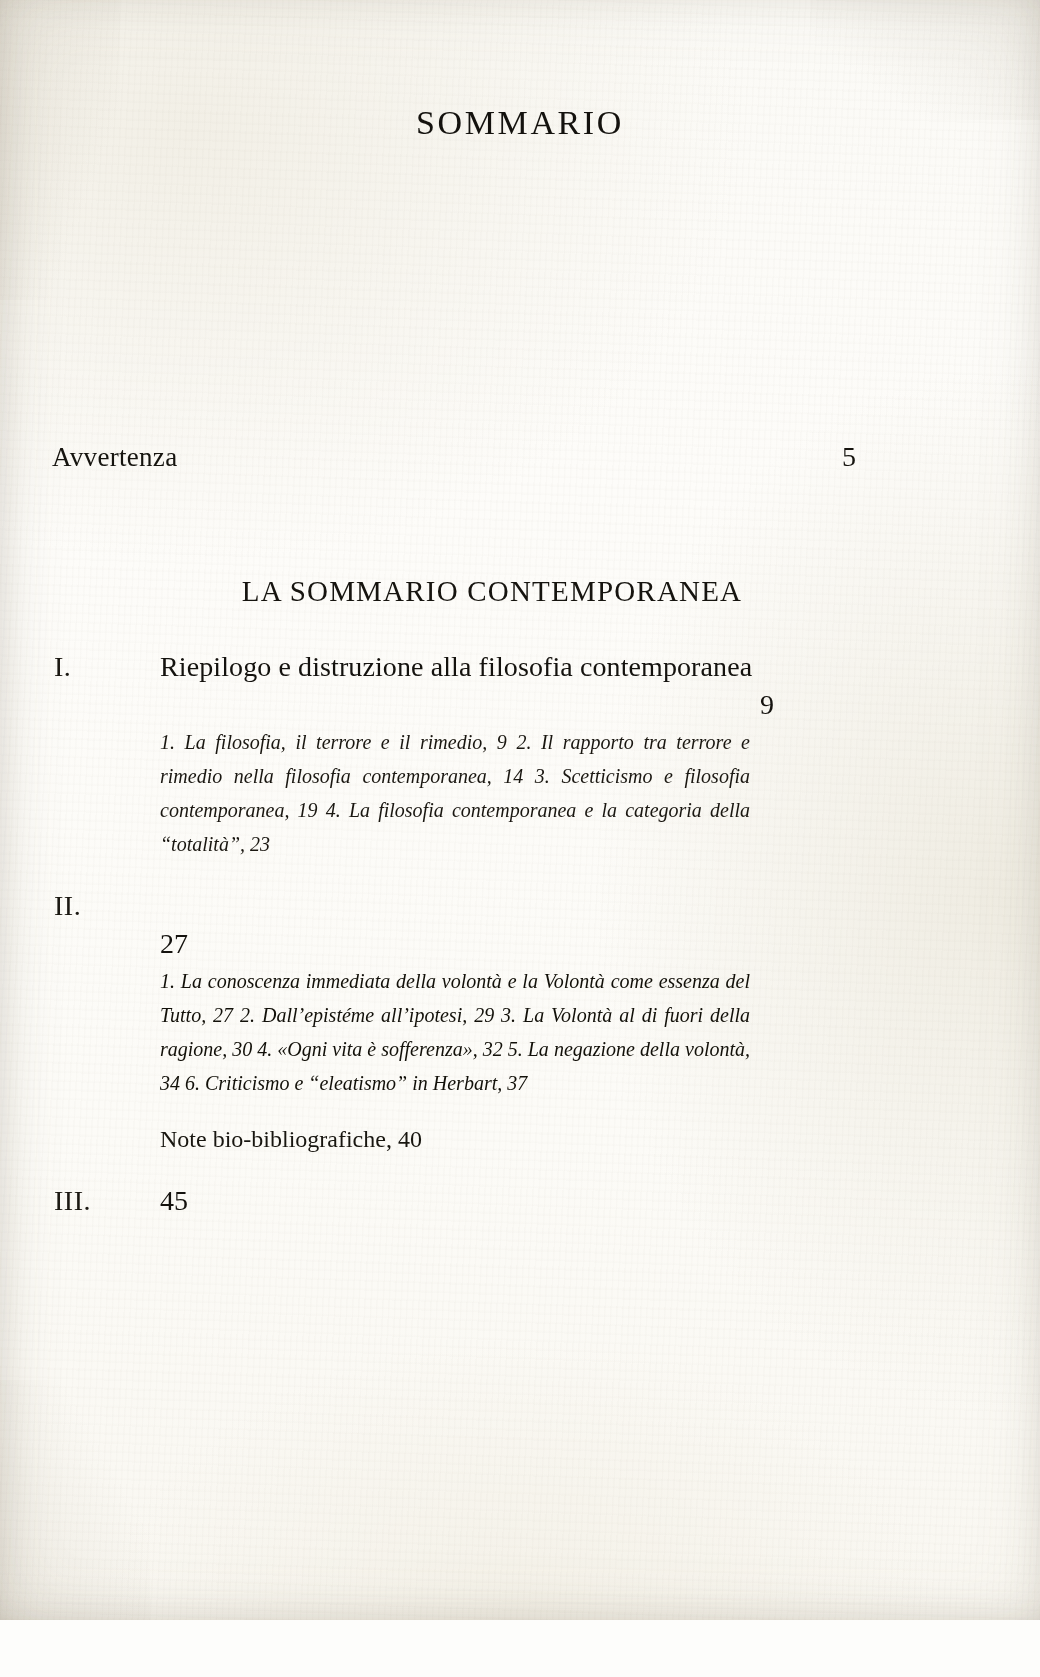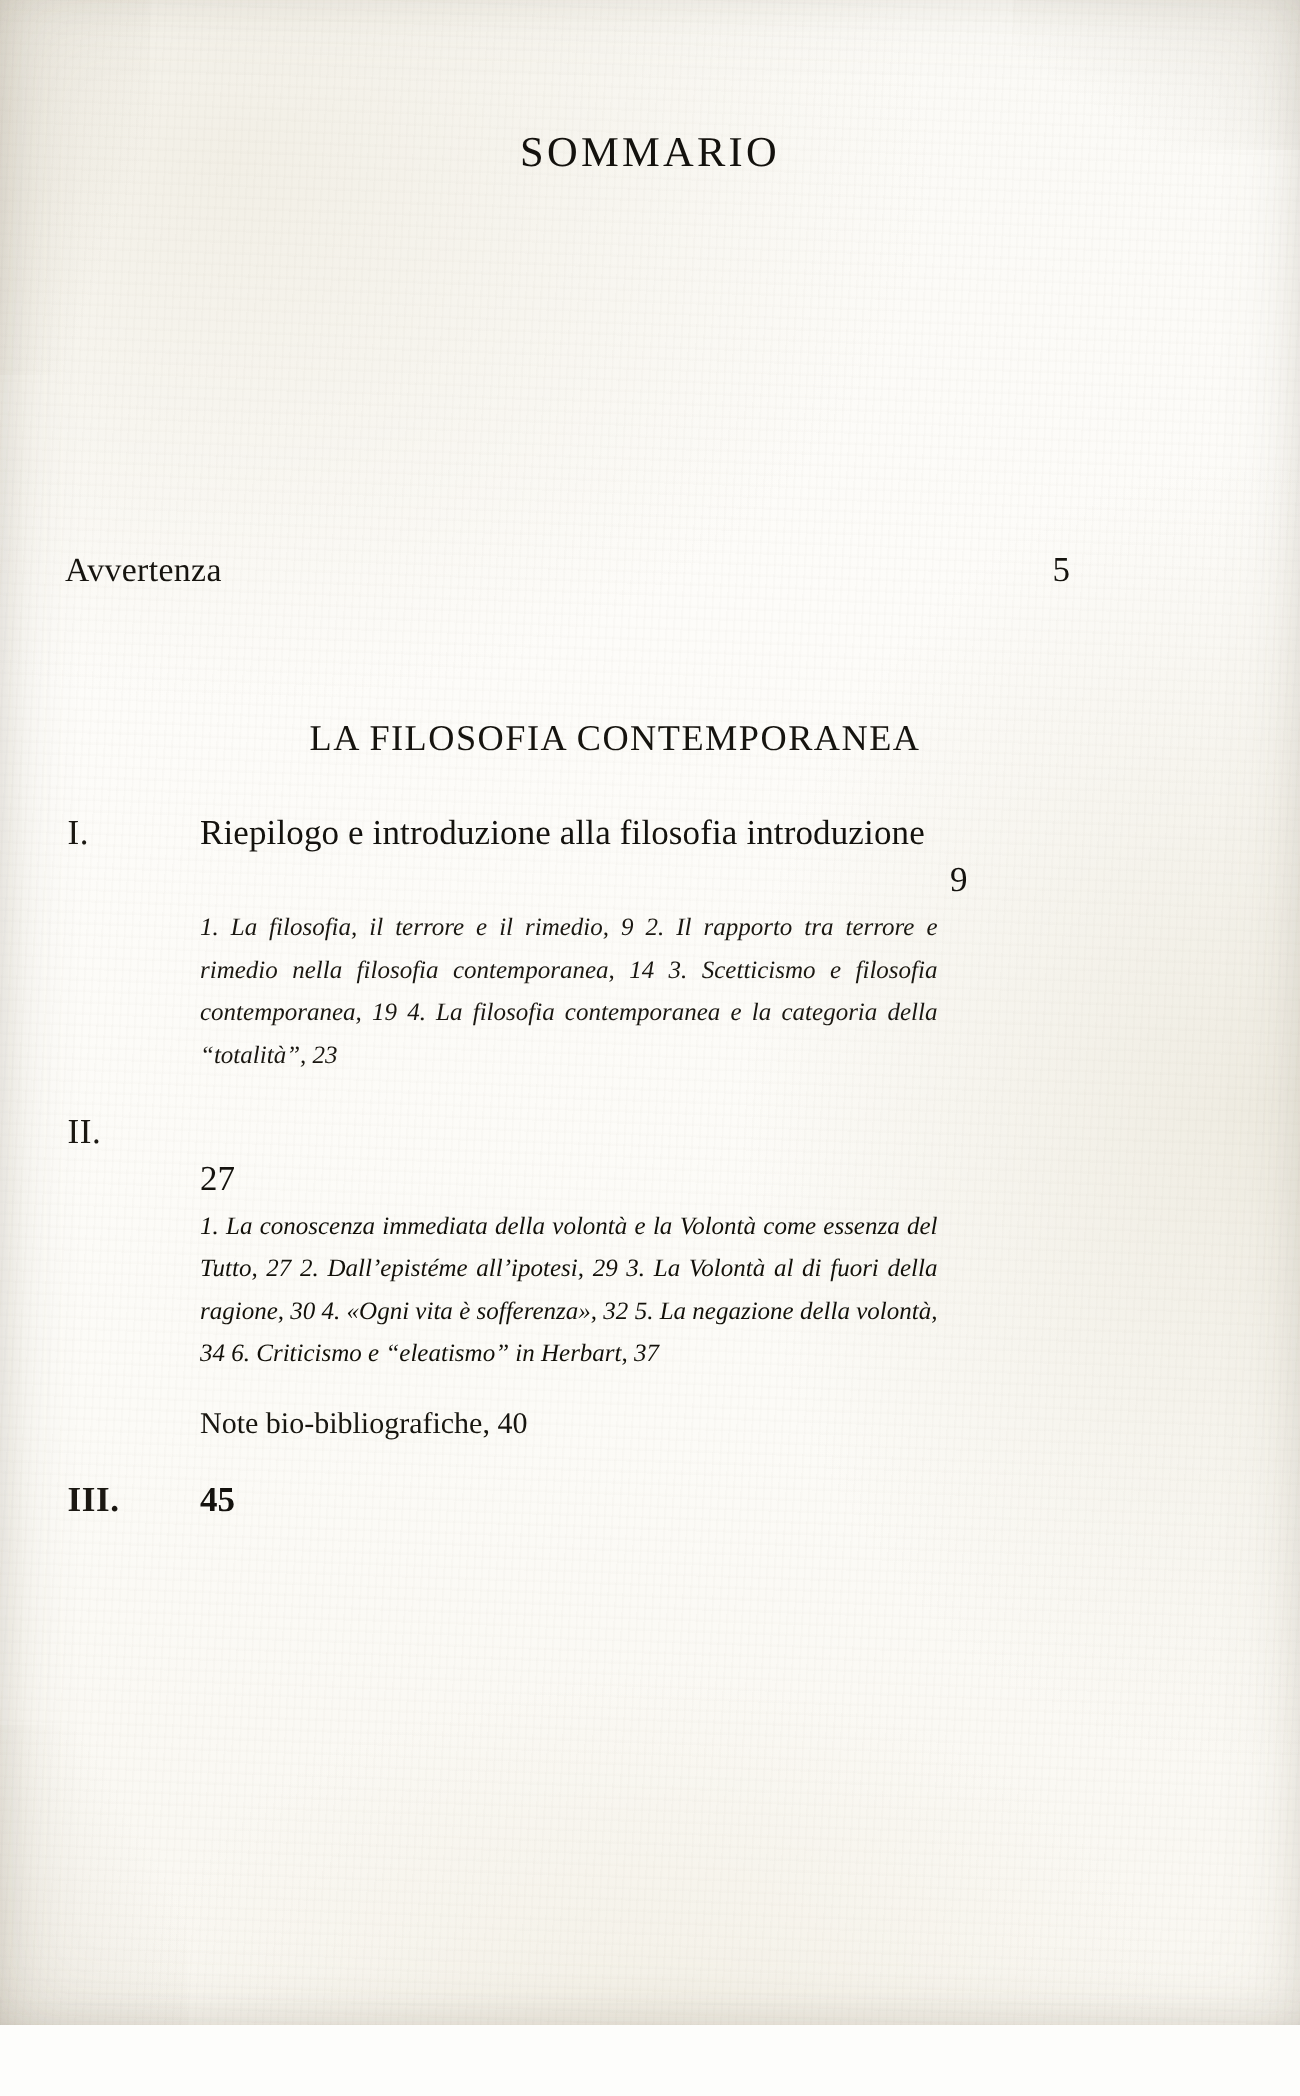--- a/index.html
+++ b/index.html
@@ -193,47 +193,47 @@
 
   <div class="content">
 
     <div class="doc-title">SOMMARIO</div>
 
     <div class="front-entry">
       <span class="fe-label">Avvertenza</span>
       <span class="fe-page">5</span>
     </div>
 
-    <div class="part-heading">LA FILOSOFIA CONTEMPORANEA</div>
+    <div class="part-heading">LA SOMMARIO CONTEMPORANEA</div>
 
     <div class="chapters">
 
       <div class="chapter">
         <div class="ch-num">I.</div>
         <div class="ch-body">
           <div class="ch-title-row">
-            <div class="ch-title">Riepilogo e introduzione alla filosofia introduzione</div>
+            <div class="ch-title">Riepilogo e distruzione alla filosofia contemporanea</div>
             <div class="ch-page baseline-2">9</div>
           </div>
           <div class="ch-sub ink-a">1. La filosofia, il terrore e il rimedio, 9    2. Il rapporto tra terrore e rimedio nella filosofia contemporanea, 14    3. Scetticismo e filosofia contemporanea, 19    4. La filosofia contemporanea e la categoria della “totalità”, 23</div>
         </div>
       </div>
 
       <div class="chapter" style="margin-top:26px;">
         <div class="ch-num">II.</div>
         <div class="ch-body">
           <div class="ch-title-row">
             <div class="ch-page baseline-2">27</div>
           </div>
           <div class="ch-sub ink-b">1. La conoscenza immediata della volontà e la Volontà come essenza del Tutto, 27    2. Dall’epistéme all’ipotesi, 29    3. La Volontà al di fuori della ragione, 30    4. «Ogni vita è sofferenza», 32    5. La negazione della volontà, 34    6. Criticismo e “eleatismo” in Herbart, 37</div>
           <div class="ch-note">Note bio-bibliografiche, 40</div>
         </div>
       </div>
 
-      <div class="chapter" style="margin-top:24px;font-weight:bold;">
+      <div class="chapter" style="margin-top:24px;">
         <div class="ch-num">III.</div>
         <div class="ch-body">
           <div class="ch-title-row">
             <div class="ch-page">45</div>
           </div>
         </div>
       </div>
 
     </div>
   </div>

